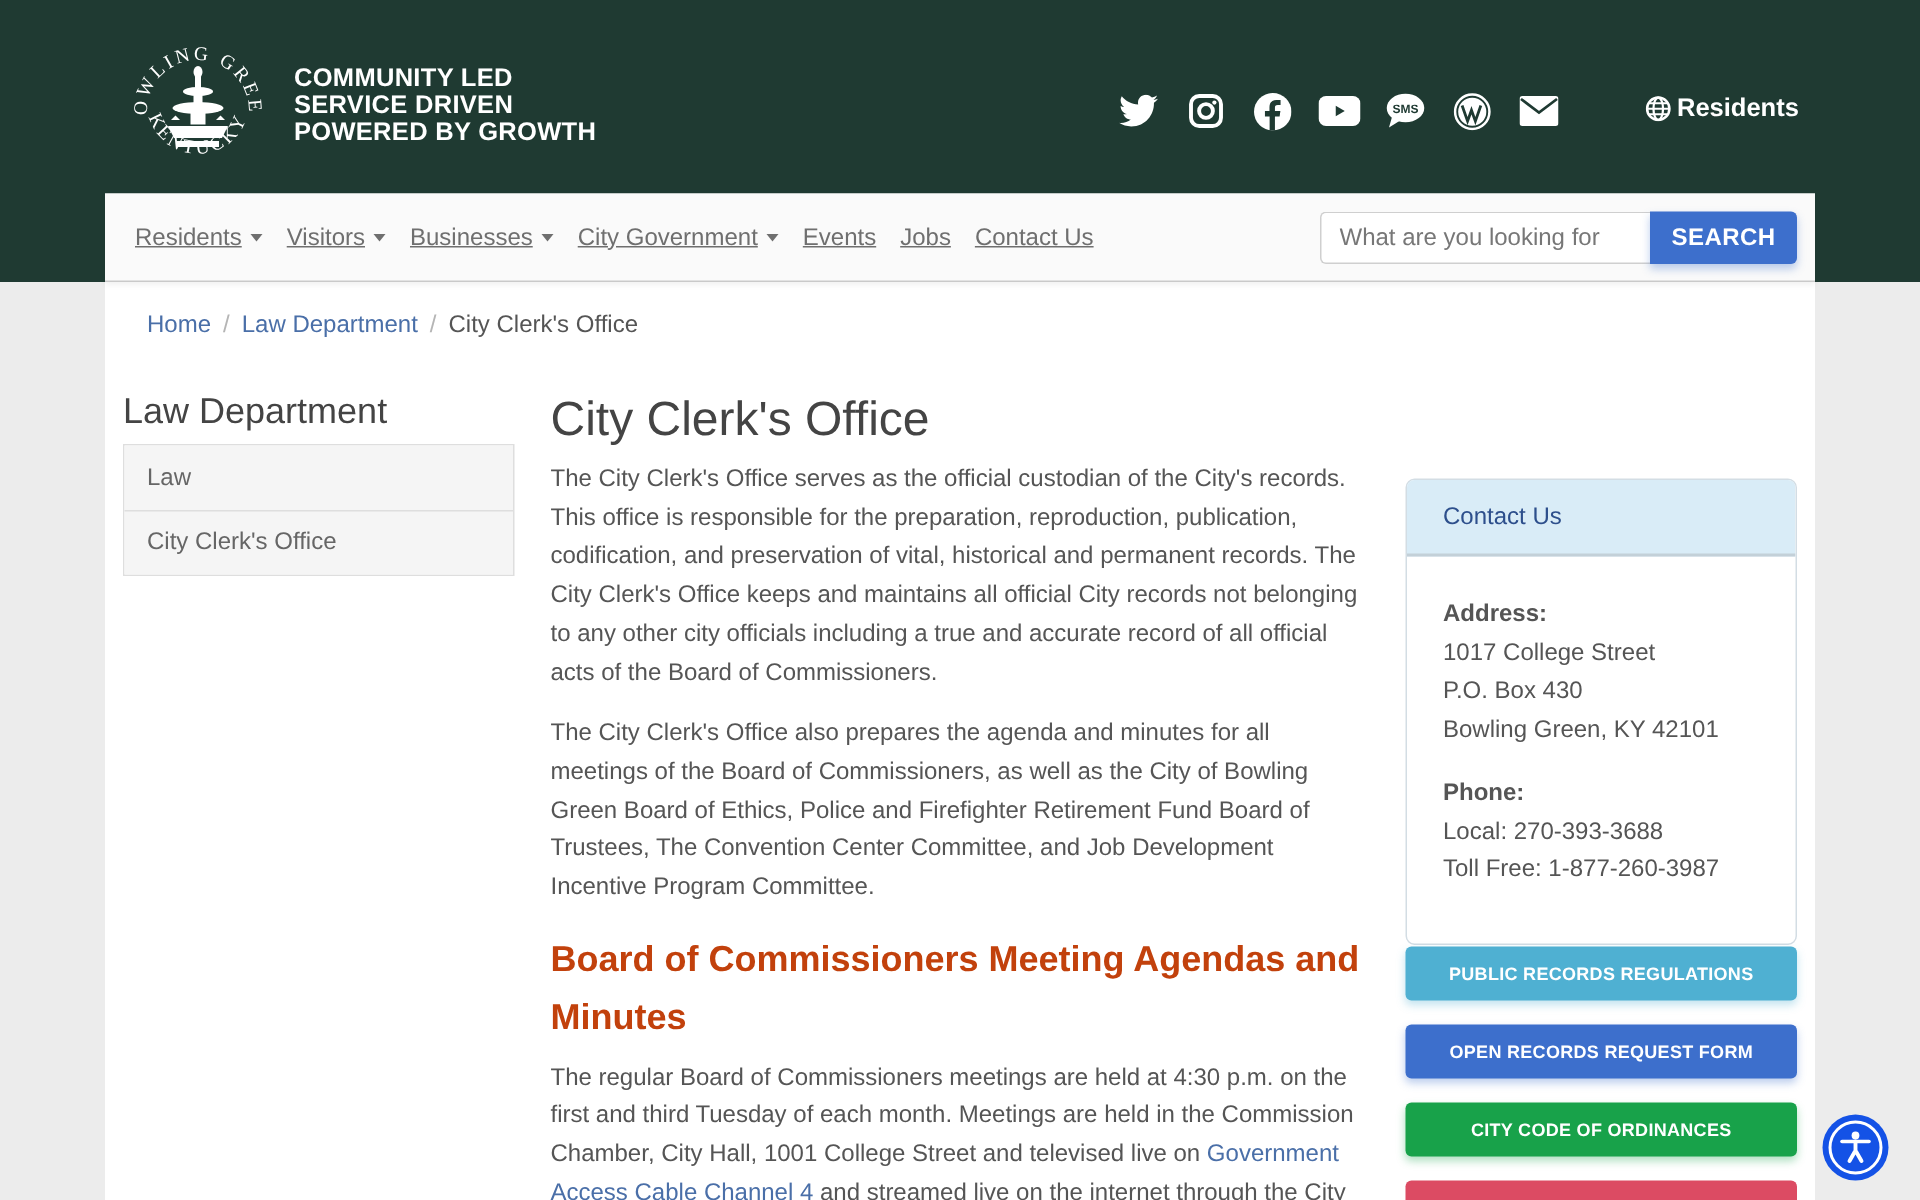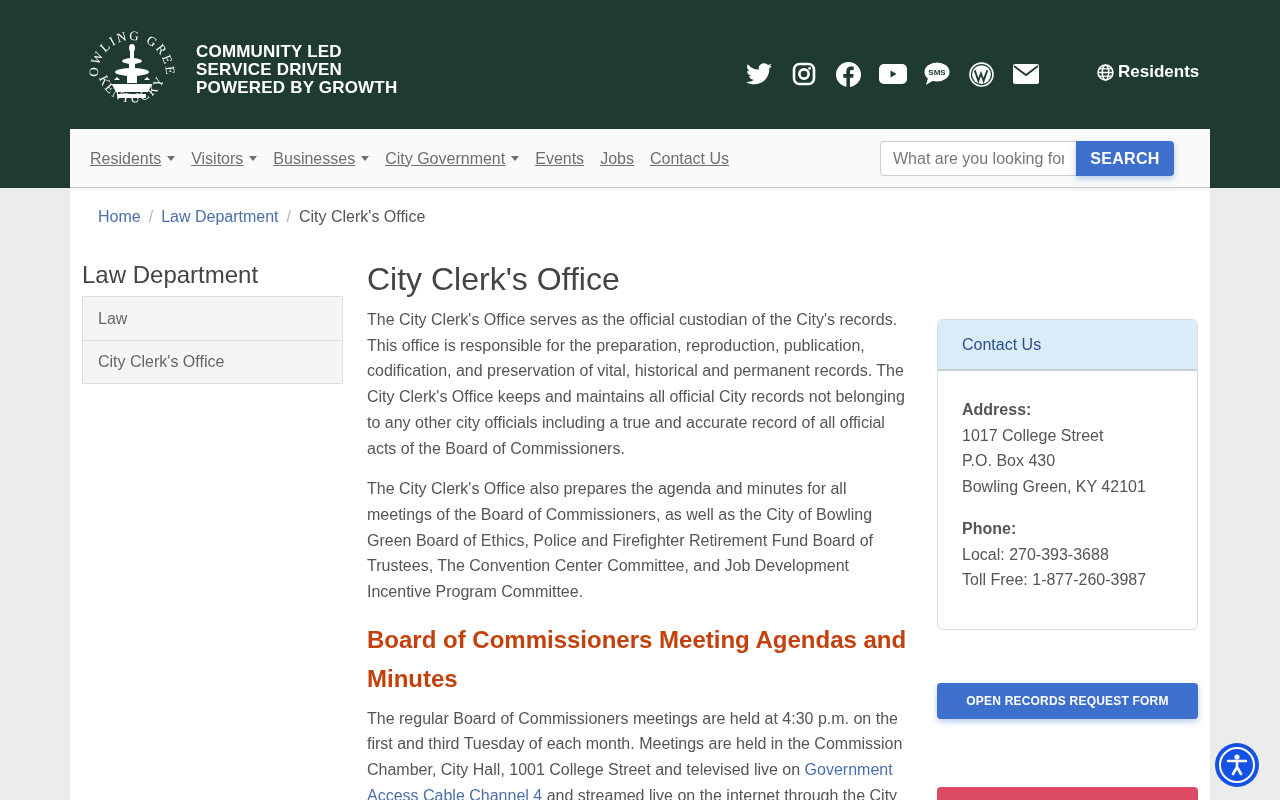--- a/index.html
+++ b/index.html
@@ -41,21 +41,21 @@
   .nav-items { position: absolute; left: 20px; top: 0; height: 59px; display: flex; align-items: center; }
   .nav-item {
     font-size: 16px; color: #6f6f6f; margin-right: 16px; display: flex; align-items: center; cursor: pointer; text-decoration: underline;
   }
   .nav-item .caret {
     display: inline-block; width: 0; height: 0; margin-left: 6px;
     border-left: 4px solid transparent; border-right: 4px solid transparent; border-top: 5px solid #6f6f6f;
   }
   .search-wrap { position: absolute; left: 810px; top: 12px; display: flex; }
   .search-input {
-    width: 196px; height: 35px; border: 1px solid #cfcfcf; border-right: none; border-radius: 4px 0 0 4px;
+    width: 220px; height: 35px; border: 1px solid #cfcfcf; border-right: none; border-radius: 4px 0 0 4px;
     padding: 0 12px; font-size: 16px; color: #6d28d9; font-family: "Liberation Sans", sans-serif; background: #fff;
   }
   .search-input::placeholder { color: #777; }
   .search-btn {
     width: 98px; height: 35px; background: #3d6fcc; color: #fff; border: none; border-radius: 0 4px 4px 0;
     font-size: 16px; font-weight: bold; letter-spacing: 0.3px; cursor: pointer;
     box-shadow: 0 3px 6px rgba(61,111,204,0.35);
     font-family: "Liberation Sans", sans-serif;
   }
 
@@ -271,21 +271,23 @@
       <div>1017 College Street</div>
       <div>P.O. Box 430</div>
       <div>Bowling Green, KY 42101</div>
       <div class="gap"></div>
       <div class="lbl">Phone:</div>
       <div>Local: 270-393-3688</div>
       <div>Toll Free: 1-877-260-3987</div>
     </div>
   </div>
 
+  <button class="cta c1">PUBLIC RECORDS REGULATIONS</button>
   <button class="cta c2">OPEN RECORDS REQUEST FORM</button>
+  <button class="cta c3">CITY CODE OF ORDINANCES</button>
   <button class="cta c4"></button>
 </div>
 
 <div class="a11y">
   <div class="ring">
     <svg width="22" height="24" viewBox="0 0 22 24">
         <circle cx="11" cy="4" r="2.6" fill="#fff"></circle>
         <path d="M2 8 L20 8" stroke="#fff" stroke-width="2.4" stroke-linecap="round"></path>
         <path d="M11 8 L11 14 M11 14 L7 21 M11 14 L15 21" stroke="#fff" stroke-width="2.6" stroke-linecap="round" fill="none"></path>
       </svg>

